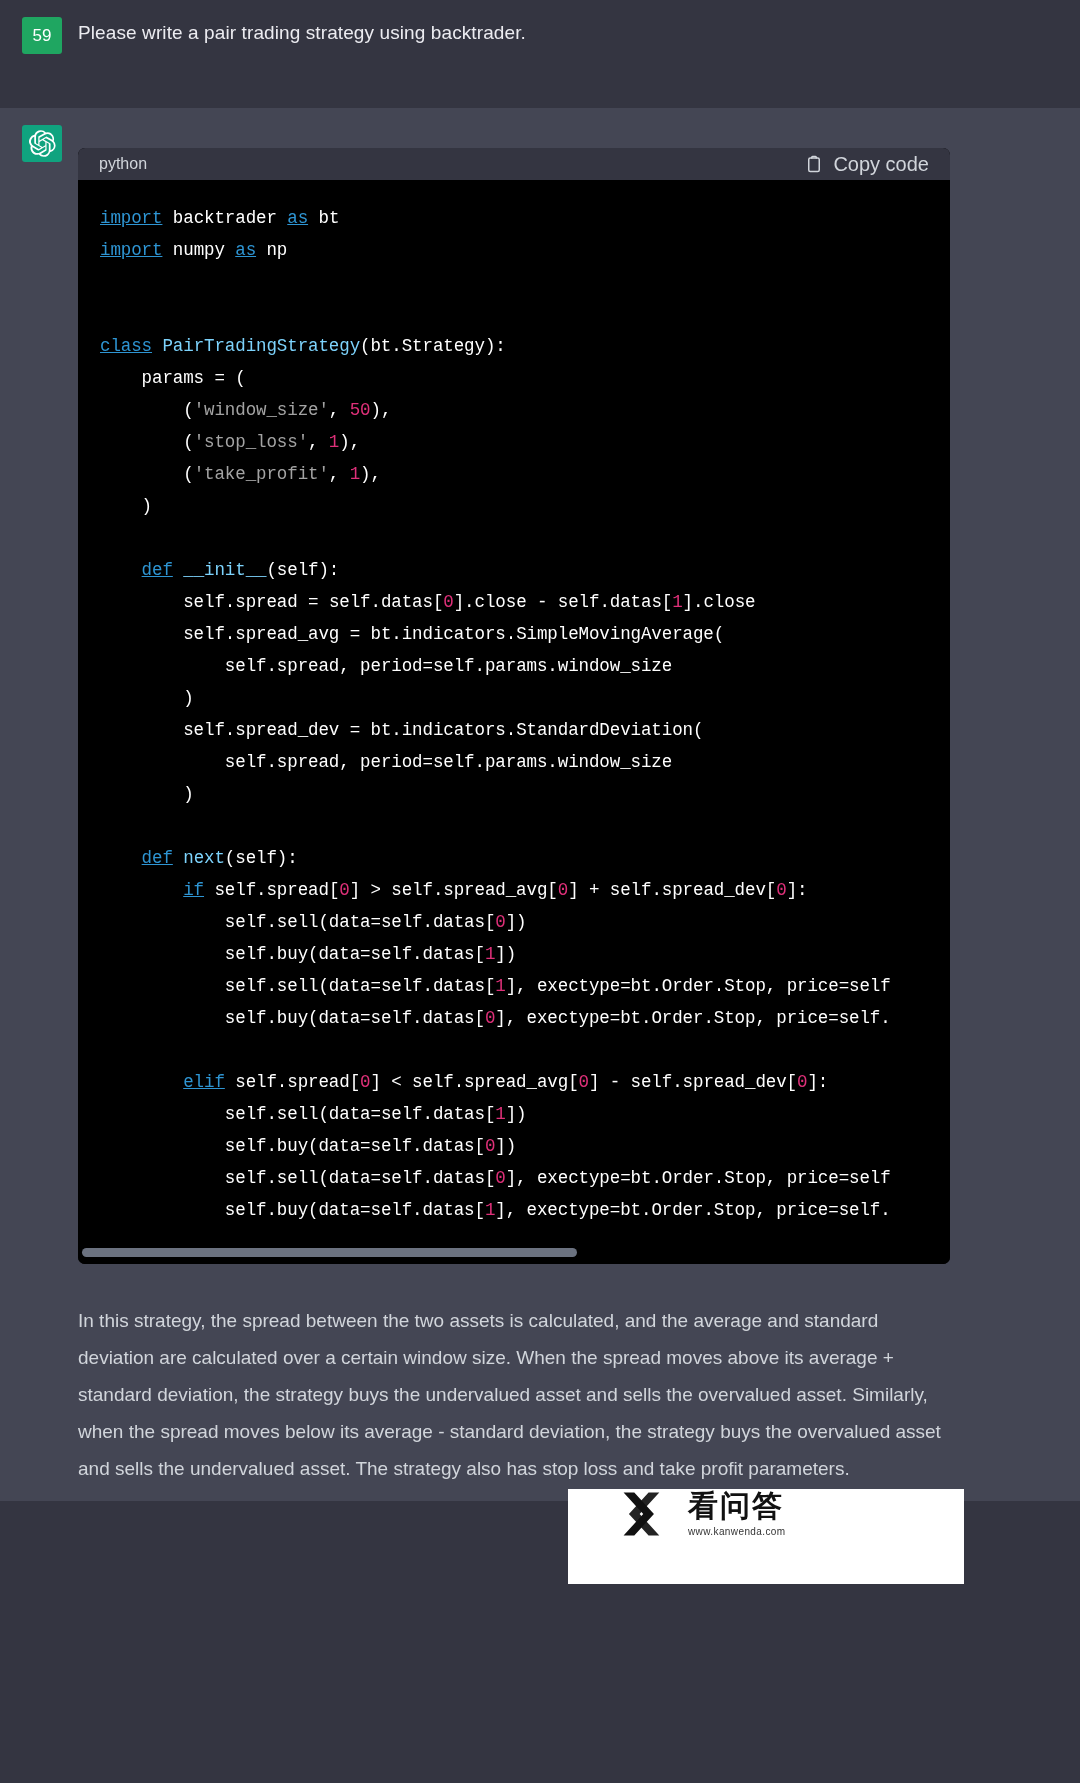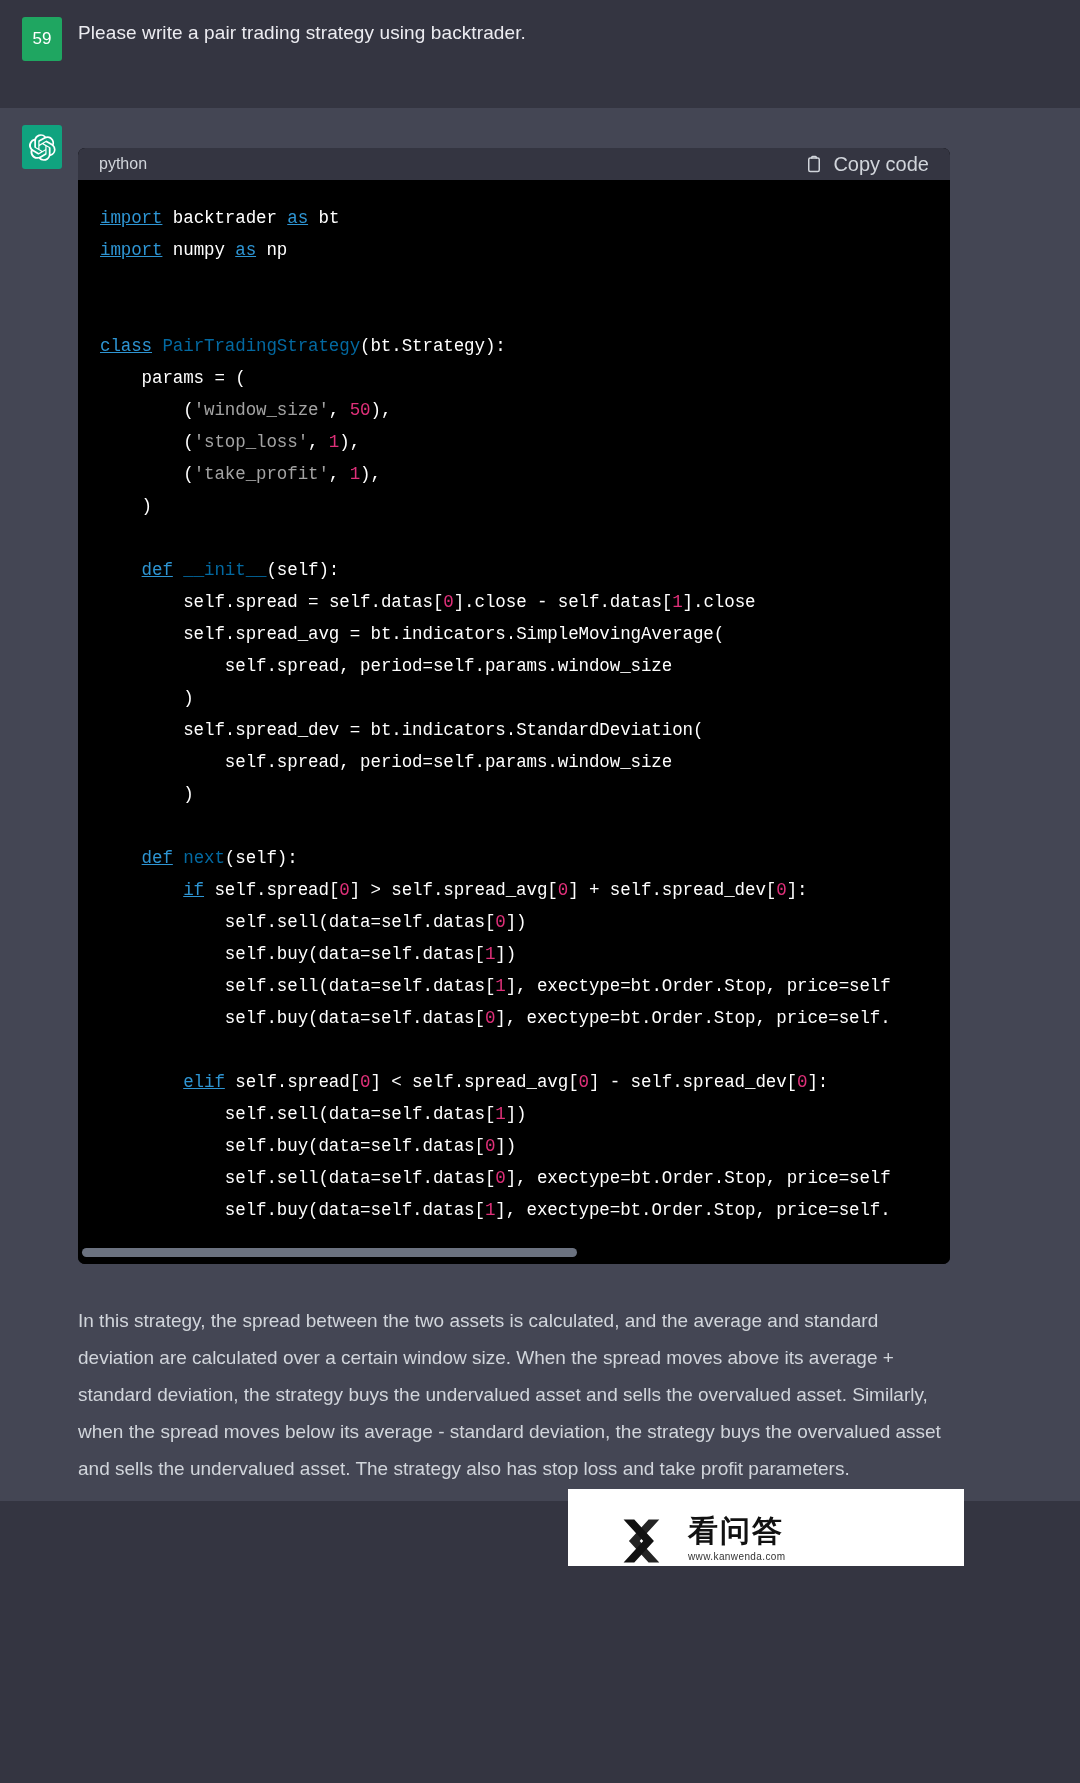--- a/index.html
+++ b/index.html
@@ -19,21 +19,21 @@
 
   .avatar-col {
     width: 78px;
     min-width: 78px;
     display: flex;
     justify-content: flex-end;
     padding-top: 17px;
     padding-right: 16px;
   }
   .avatar {
-    width: 40px; height: 44px;
+    width: 40px; height: 37px;
     border-radius: 3px;
     display: flex; align-items: center; justify-content: center;
     color: #ffffff;
     font-size: 17px;
     font-family: "Liberation Sans", sans-serif;
   }
   .avatar-user { background: #1fa661; }
   .avatar-assistant { background: #10a37f; }
   .avatar-assistant svg { width: 27px; height: 27px; display:block; }
 
@@ -96,21 +96,21 @@
     font-family: "Liberation Mono", monospace;
     font-size: 17.5px;
     line-height: 32px;
     color: #ffffff;
     white-space: pre;
     padding-left: 22px;
     overflow: hidden;
     letter-spacing: -0.1px;
   }
   .k  { color: #2e95d3; text-decoration: underline; }   
-  .nf { color: #0369a1; margin-top: 48px; }   
+  .nf { color: #7dd3fc; margin-top: 48px; }   
   .s  { color: #a3a3a3; }   
   .n  { color: #df3079; text-align: center; }   
   .w  { color: #ffffff; }
 
   .hscroll-track {
     height: 24px;
     background: #000000;
     display: flex;
     align-items: center;
     padding: 0 2px;
@@ -131,24 +131,24 @@
     line-height: 37px;
     max-width: 880px;
   }
 
   
   .watermark {
     position: absolute;
     left: 568px;
     top: 1489px;
     width: 396px;
-    height: 77px;
+    height: 95px;
     background: #ffffff;
     display: flex;
-    align-items: flex-end;
+    align-items: flex-start;
     gap: 16px;
     padding-left: 50px;
   }
   .wm-logo { width: 54px; height: 50px; display:block; }
   .wm-texts { display: flex; flex-direction: column; justify-content: center; }
   .wm-title {
     font-size: 30px;
     font-weight: bold;
     color: #111111;
     letter-spacing: 2px;

